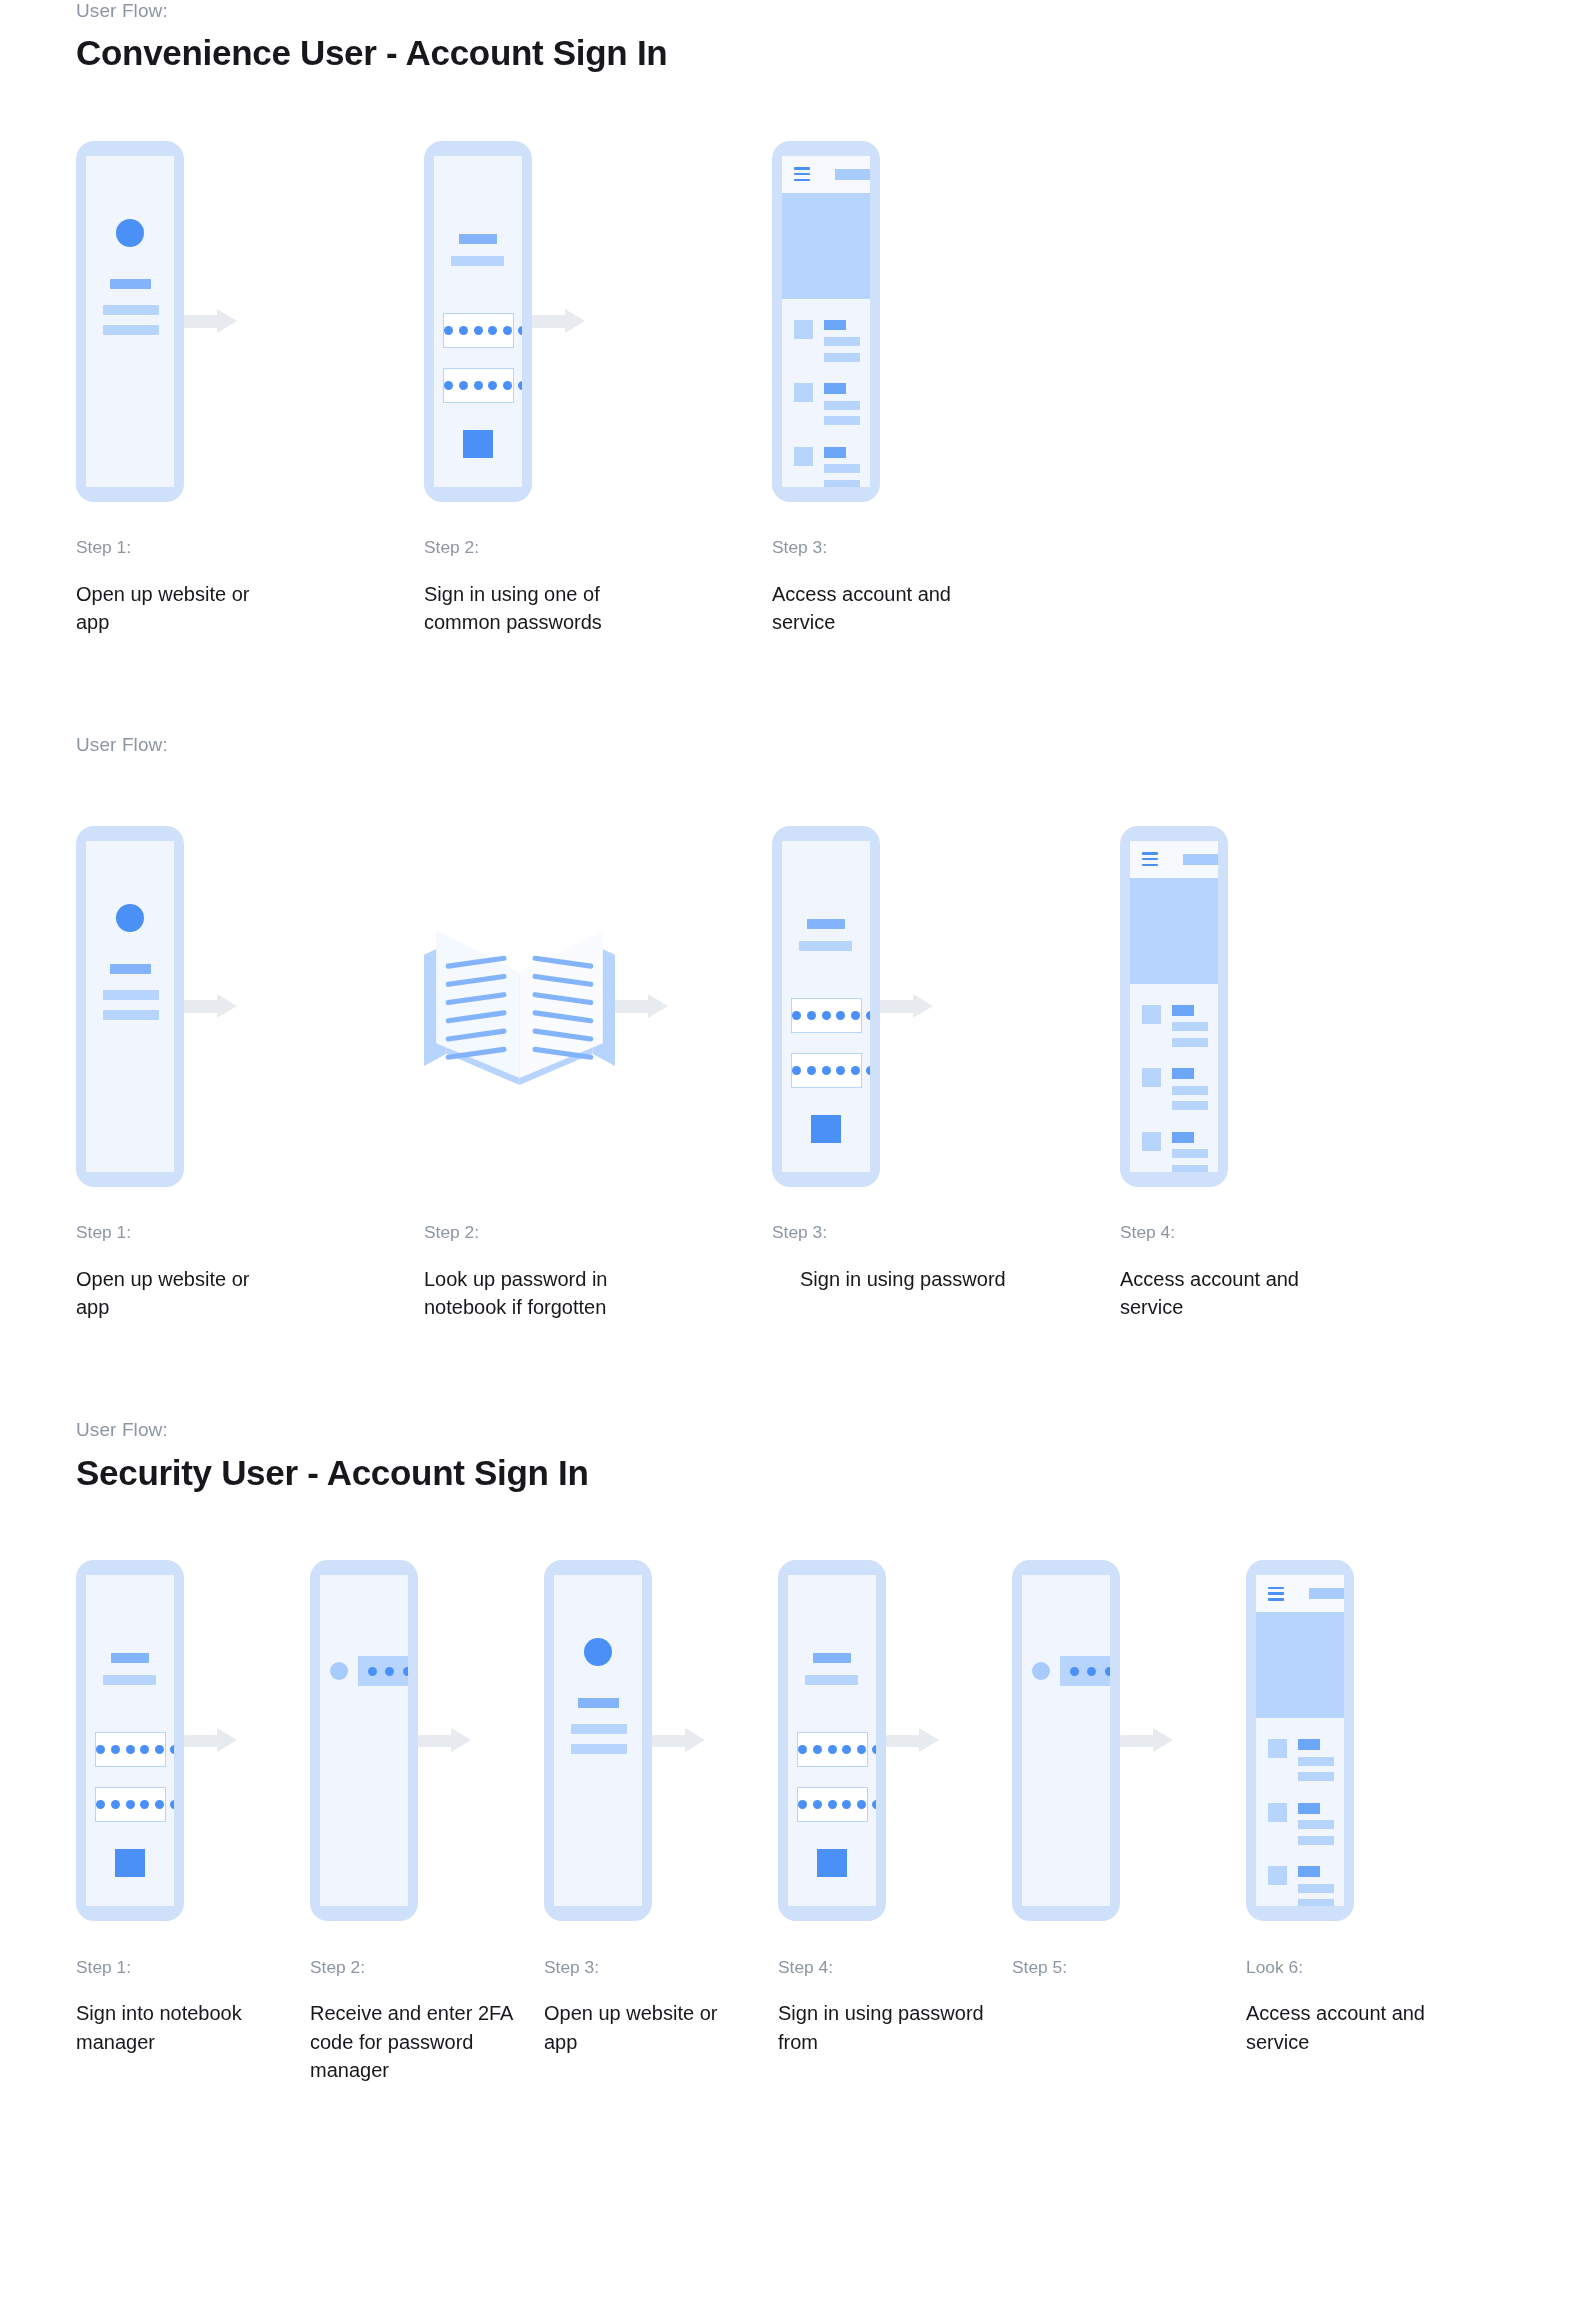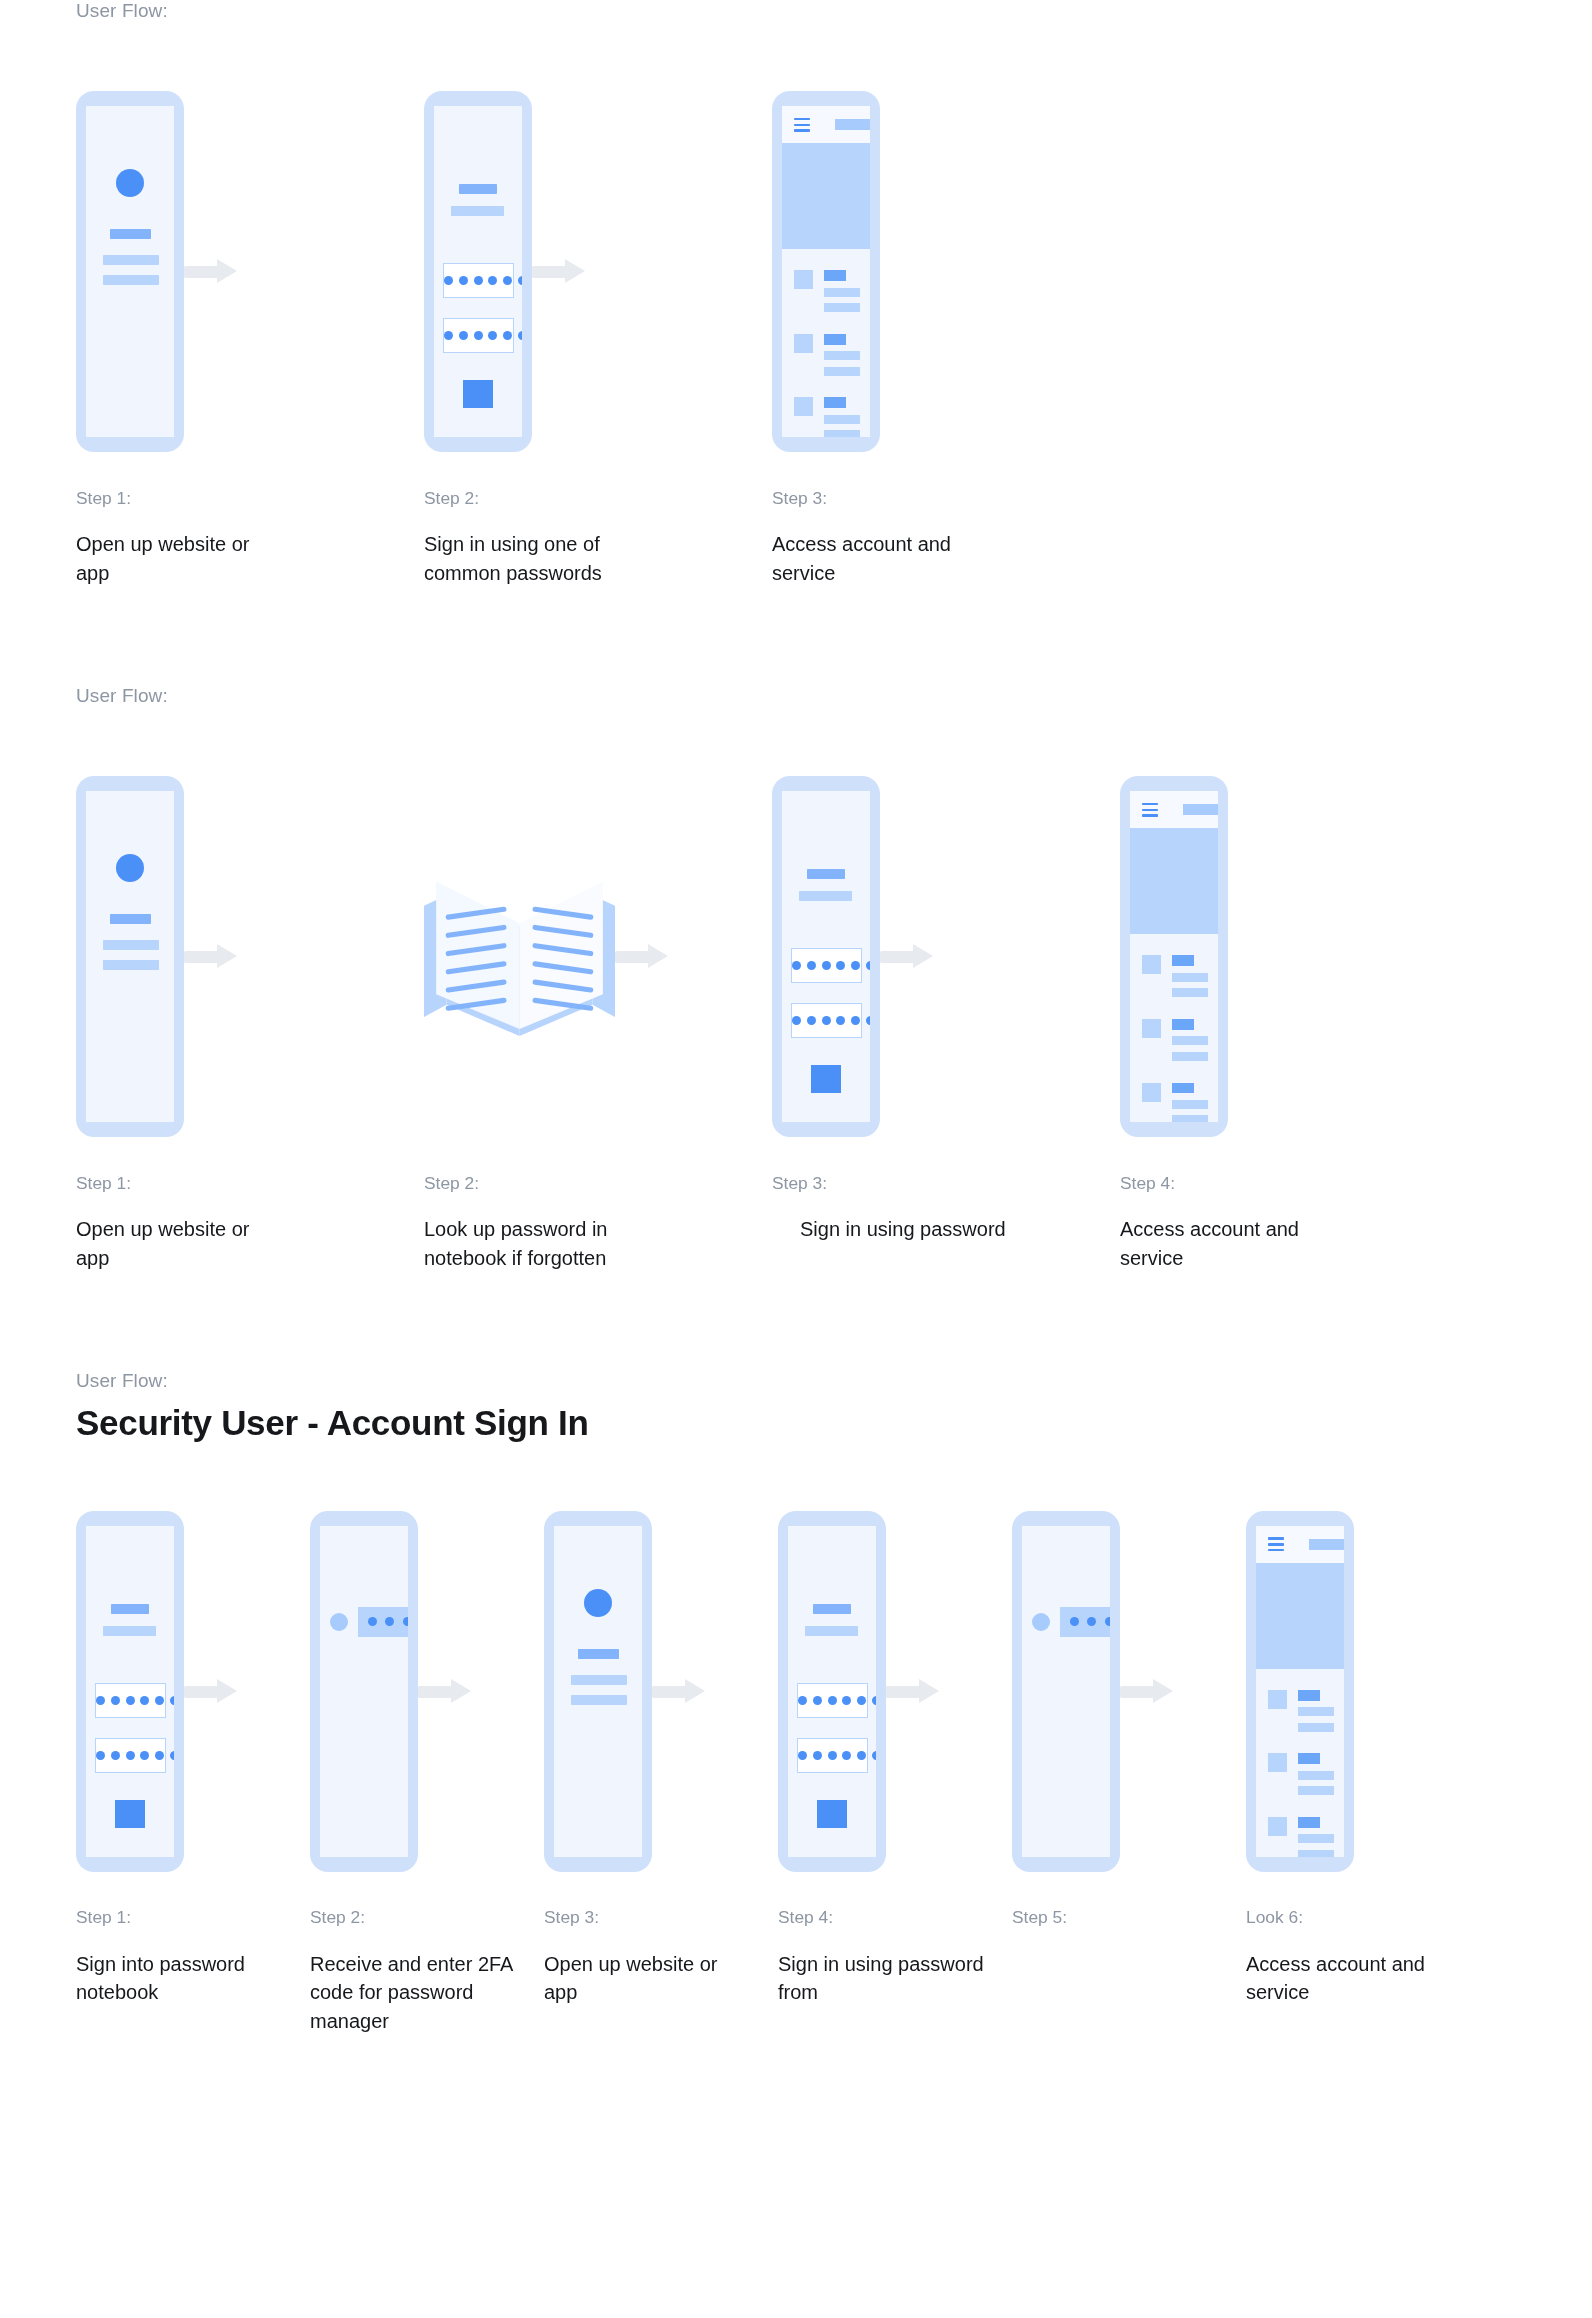--- a/index.html
+++ b/index.html
@@ -226,20 +226,21 @@
   }
   .notebook svg { display: block; width: 100%; height: 100%; }
 </style>
 </head>
 <body>
 
 <div id="root">
     <div class="flow" style="padding-top: 0px; margin-top: 0px;">
       <div class="flow-header">
         <p class="flow-eyebrow">User Flow:</p>
+        <h2 class="flow-title">Convenience User - Account Sign In</h2>
       </div>
       <div class="steps-row" style="margin-top: 58px;">
         <div class="step-col" style="width: 348px;">
           <div class="mock-slot" style="height: 382px;">
             <div class="phone" style="width: 108px; height: 361px;">
               <div class="screen">
                 <div class="pf-avatar" style="width: 28px; height: 28px; left: 30px; top: 63px;"></div>
                 <div class="bar mid" style="left: 24px; top: 123px; width: 41px; height: 10px;"></div>
                 <div class="bar light" style="left: 16.6px; top: 149px; width: 56px; height: 10px;"></div>
                 <div class="bar light" style="left: 16.6px; top: 169px; width: 56px; height: 10px;"></div>
@@ -522,21 +523,21 @@
               </div>
             </div>
             <div class="arrow-slot" style="flex: 1 1 auto;">
               <div class="arrow">
                 <div class="shaft"></div>
                 <div class="head"></div>
               </div>
             </div>
           </div>
           <div class="step-label">Step 1:</div>
-          <div class="step-text" style="max-width: 207px;">Sign into password notebook</div>
+          <div class="step-text" style="max-width: 207px;">Sign into notebook manager</div>
         </div>
         <div class="step-col" style="width: 234px;">
           <div class="mock-slot" style="height: 382px;">
             <div class="phone" style="width: 108px; height: 361px;">
               <div class="screen">
                 <div class="notif" style="left: 10px; top: 81px; width: 68px;">
                   <div class="circ"></div>
                   <div class="strip">
                     <i></i>
                     <i></i>

